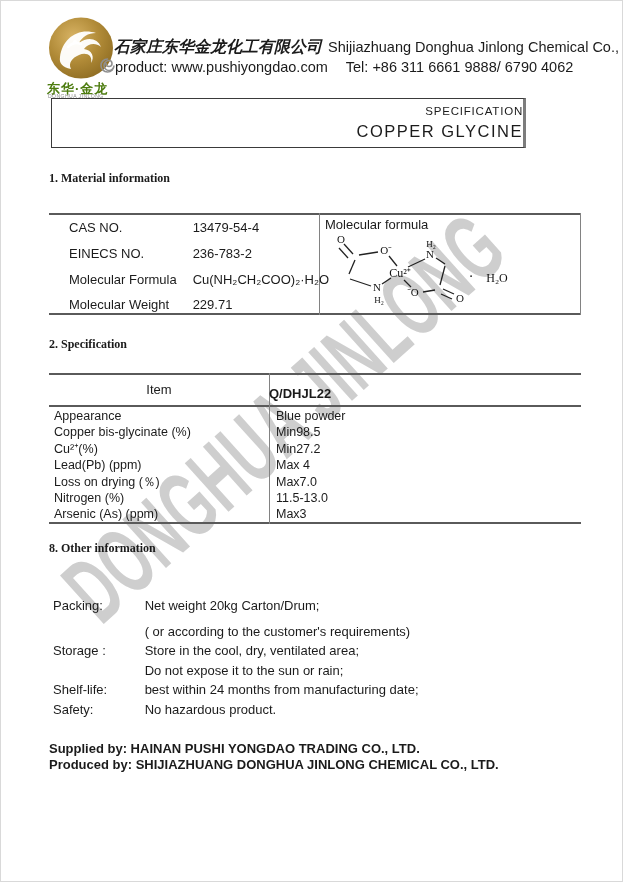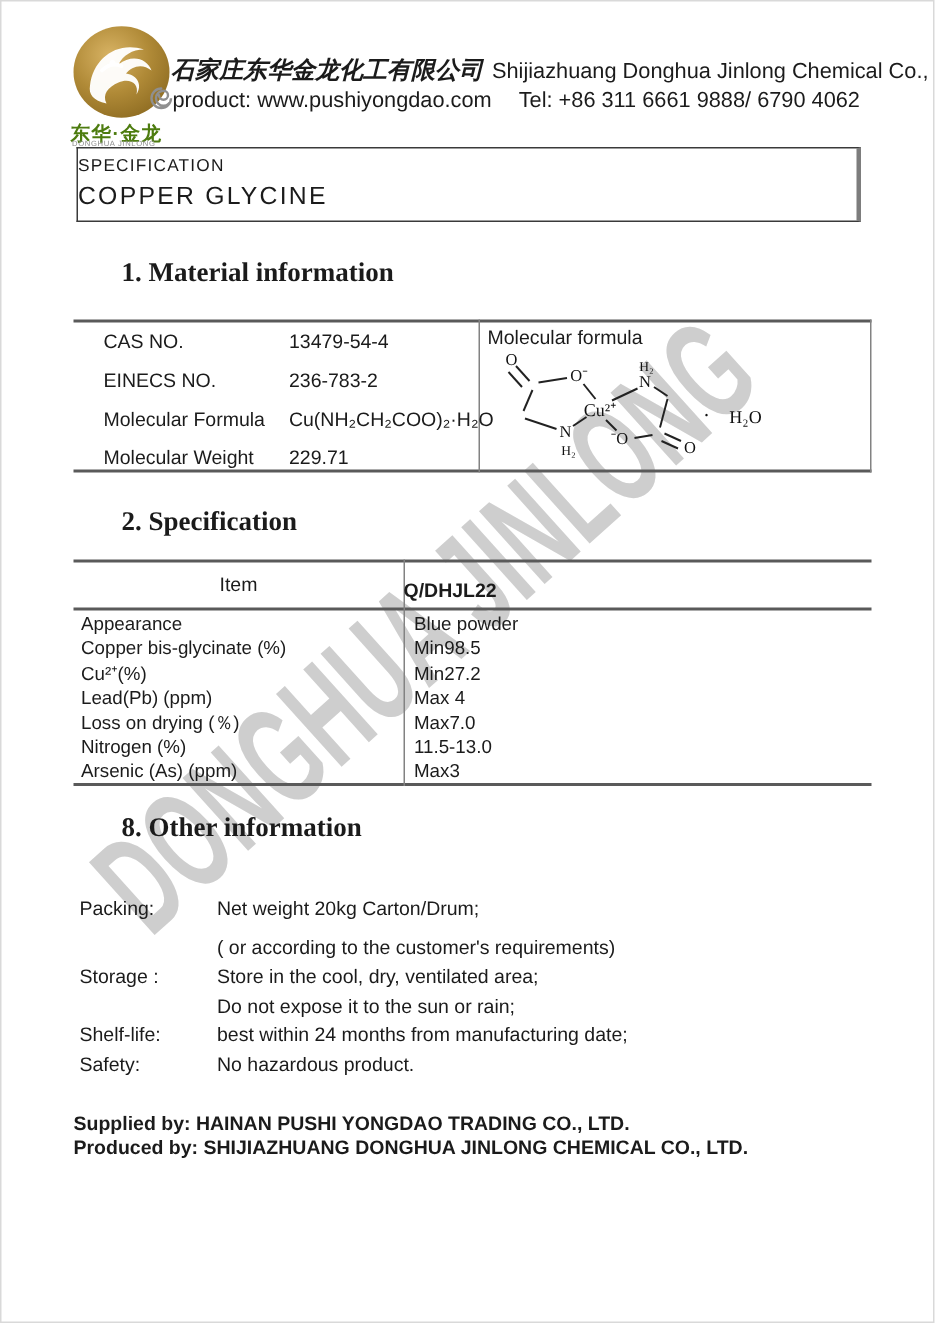--- a/index.html
+++ b/index.html
@@ -23,26 +23,26 @@
   .co-cn { font-family:"DejaVu Serif", serif; font-style:italic; font-weight:600; font-size:16px; }
   .co-en { font-size:14.5px; margin-left:6px; }
   .co-line2 { left:114px; top:58px; font-size:14.5px; white-space:nowrap; }
   .tel { margin-left:18px; }
   .logo-cap { left:46px; top:79px; font-size:13px; font-weight:bold; color:#4d7c0f;
               letter-spacing:1px; white-space:nowrap; }
   .logo-cap-en { left:47px; top:93px; font-size:6px; color:#8c8c8c; letter-spacing:.5px;
                  white-space:nowrap; transform:scale(.85); transform-origin:0 0; }
 
   
-  .titlebox { left:50px; top:97px; width:523px; height:50px; background:transparent;
-              border:1.5px solid #3a3a3a; border-right:3px solid #7d7d7d; text-align:left; }
+  .titlebox { left:50px; top:97px; width:475px; height:50px; background:transparent;
+              border:1.5px solid #3a3a3a; border-right:3px solid #7d7d7d; text-align:right; }
   .titlebox .sub { margin-top:6px; font-size:11.5px; letter-spacing:.8px; }
   .titlebox .main { margin-top:5px; font-size:16.5px; letter-spacing:1.5px; }
 
-  .h-serif { font-family:"Liberation Serif", serif; font-weight:bold; font-size:18px;margin-left:32px; }
+  .h-serif { font-family:"Liberation Serif", serif; font-weight:bold; font-size:12px; }
   .h1pos { left:48px; top:170px; } .h2pos { left:48px; top:336px; } .h3pos { left:48px; top:540px; }
 
   
   .hline { background:#5a5a5a; height:2px; }
   .vline { background:#828282; width:1px; }
   .molbox { left:318px; top:212px; width:262px; height:102px;
             border-left:1px solid #828282; border-right:1px solid #828282; }
 
   
   .mat-rows { left:68px; top:214px; width:260px; }

